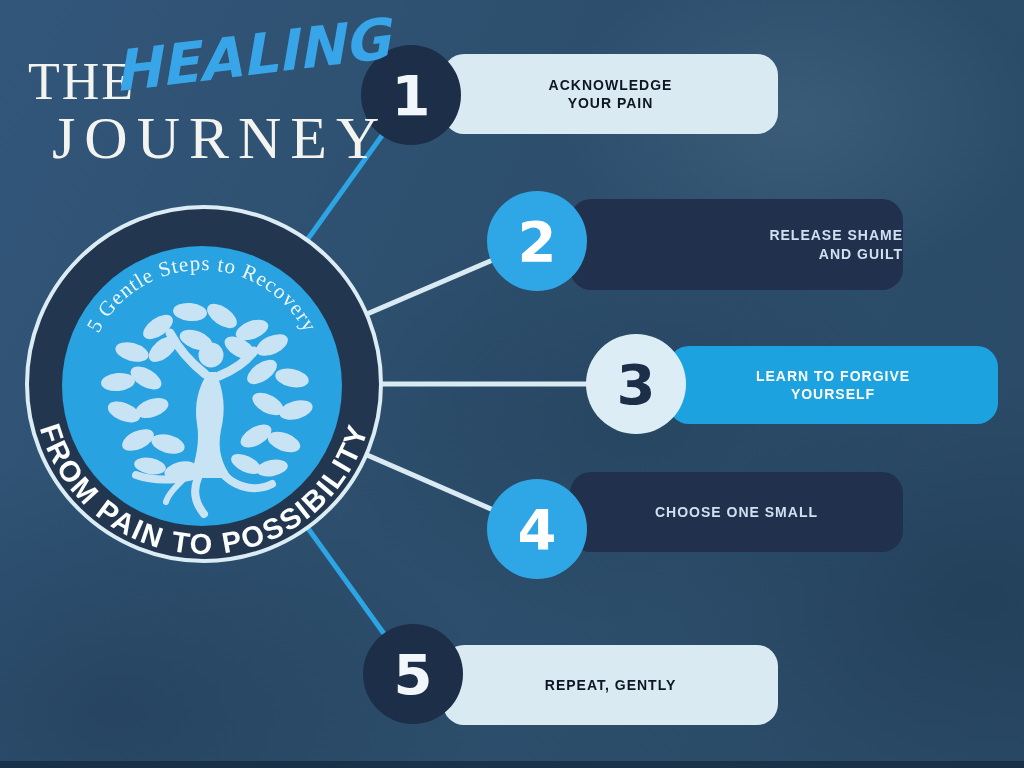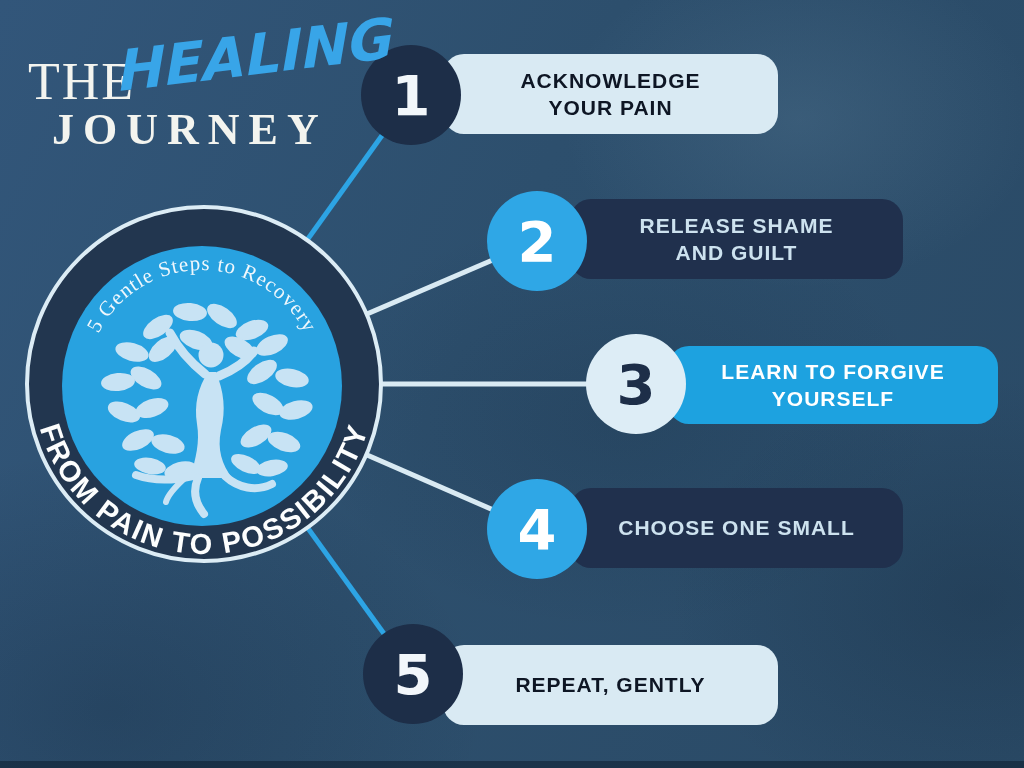--- a/index.html
+++ b/index.html
@@ -15,40 +15,40 @@
   }
   .bottom-edge{position:absolute;left:0;right:0;bottom:0;height:7px;background:rgba(10,26,42,.5);z-index:6;}
 
   .svg-layer{position:absolute;left:0;top:0;z-index:1;}
 
   
   .title{position:absolute;z-index:4;}
   .title-the{left:28px;top:52px;font-family:"Liberation Serif",serif;font-size:52px;letter-spacing:2px;color:#f3f4ef;}
   .title-healing{left:118px;top:22px;font-family:"DejaVu Sans",sans-serif;font-style:italic;font-weight:700;
                  font-size:56px;color:#38a5e8;transform:rotate(-7deg) skewX(-6deg);}
-  .title-journey{left:52px;top:104px;font-family:"Liberation Serif",serif;font-size:44px;letter-spacing:9px;color:#f3f4ef;font-weight:bold;}
+  .title-journey{left:52px;top:104px;font-family:"Liberation Serif",serif;font-size:60px;letter-spacing:9px;color:#f3f4ef;}
 
   
   .num-circle{position:absolute;width:100px;height:100px;border-radius:50%;display:flex;align-items:center;
               justify-content:center;z-index:3;font-family:"DejaVu Sans",sans-serif;font-weight:700;font-size:56px;}
   .navy-c{background:#1d2e48;color:#f2f7fb;}
   .blue-c{background:#2fa7e6;color:#ffffff;}
   .pale-c{background:#ddedf6;color:#1d2e48;}
 
   .pill{position:absolute;border-radius:21px;display:flex;flex-direction:column;align-items:center;
         justify-content:center;z-index:2;text-align:center;font-weight:700;letter-spacing:1px;
-        font-size:21px;line-height:1.3;}
+        font-size:14px;line-height:1.3;}
   .pale-p{background:#d9eaf3;color:#0e1624;}
   .navy-p{background:#20304d;color:#cde2ef;}
   .blue-p{background:#1da2e0;color:#ffffff;}
 
   .s1-c{left:361px;top:45px;}  .s1-p{left:443px;top:54px;width:335px;height:80px;}
-  .s2-c{left:487px;top:191px;} .s2-p{left:570px;top:199px;width:333px;height:80px;}
+  .s2-c{left:487px;top:191px;} .s2-p{left:570px;top:199px;width:333px;height:91px;align-items:flex-end;}
   .s3-c{left:586px;top:334px;} .s3-p{left:668px;top:346px;width:330px;height:78px;justify-content:center;}
-  .s4-c{left:487px;top:479px;} .s4-p{left:570px;top:488px;width:333px;height:80px;}
+  .s4-c{left:487px;top:479px;} .s4-p{left:570px;top:472px;width:333px;height:80px;}
   .s5-c{left:363px;top:624px;} .s5-p{left:443px;top:634px;width:335px;height:80px;margin-top:11px;}
 
   
   .curve-bottom{font-family:"Liberation Sans",sans-serif;font-weight:700;font-size:29px;letter-spacing:2px;fill:#fdfefe;}
   .curve-top{font-family:"Liberation Serif",serif;font-size:21px;letter-spacing:1px;fill:#f0f7fc;}
 </style>
 </head>
 <body>
 
 <div class="canvas">

